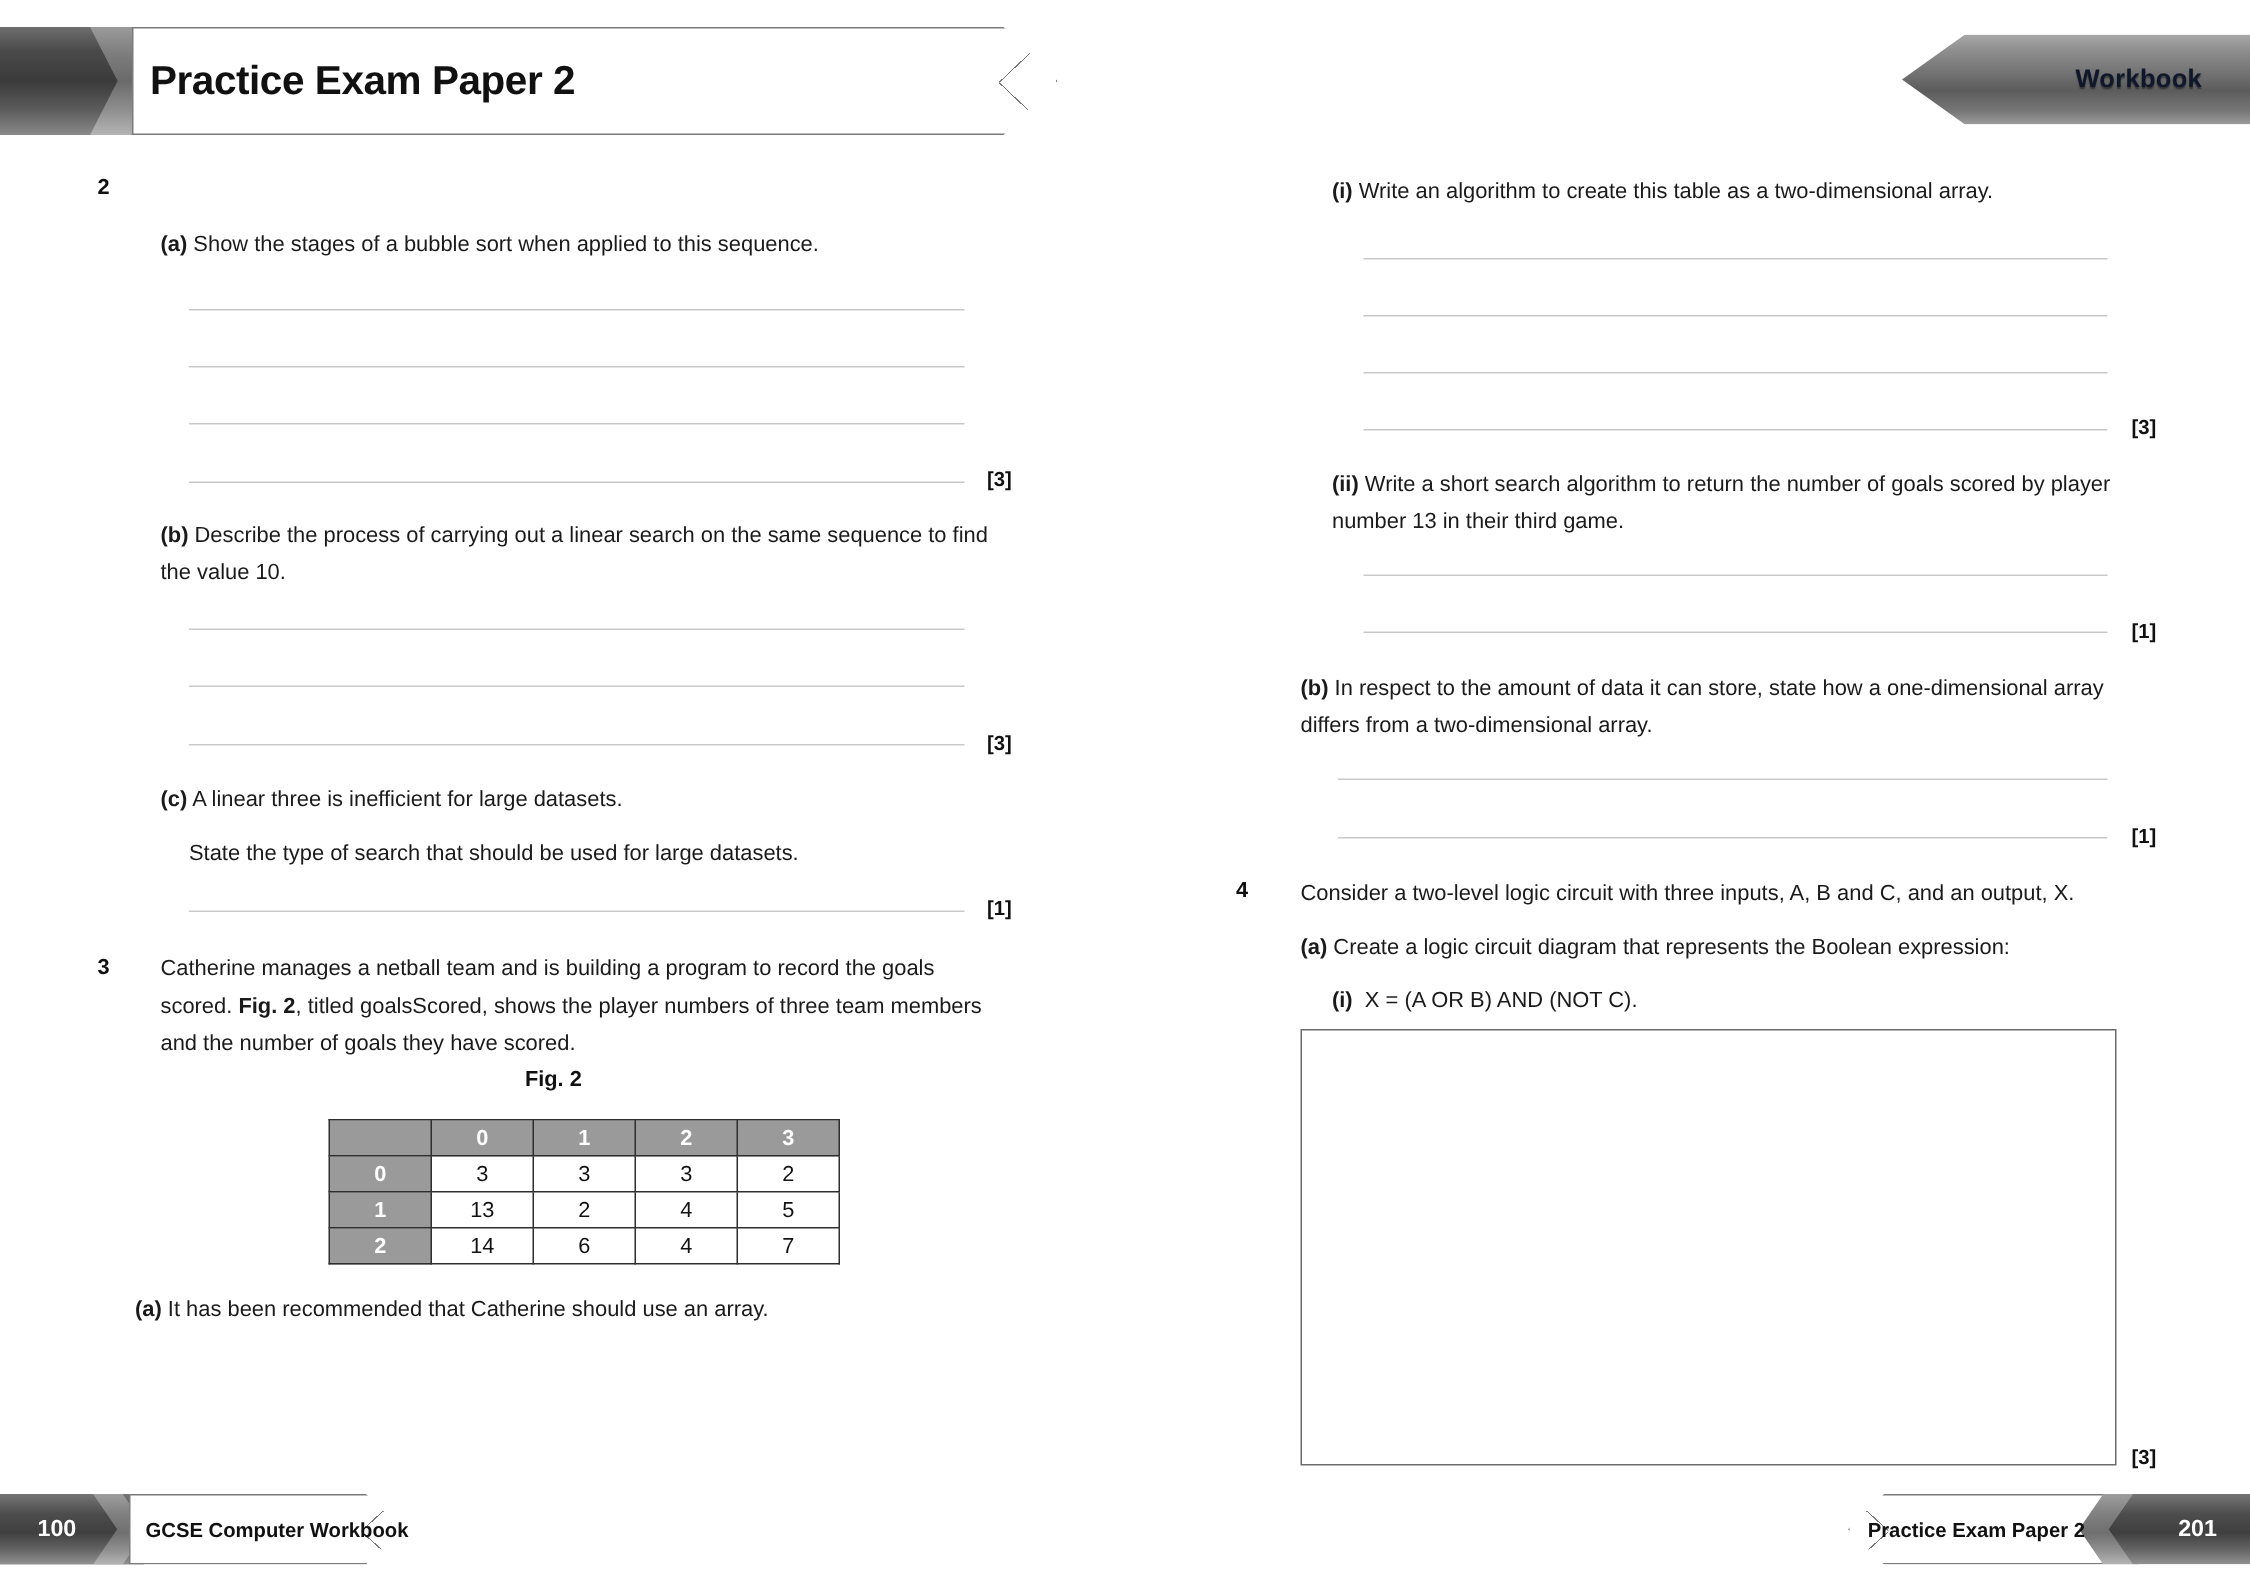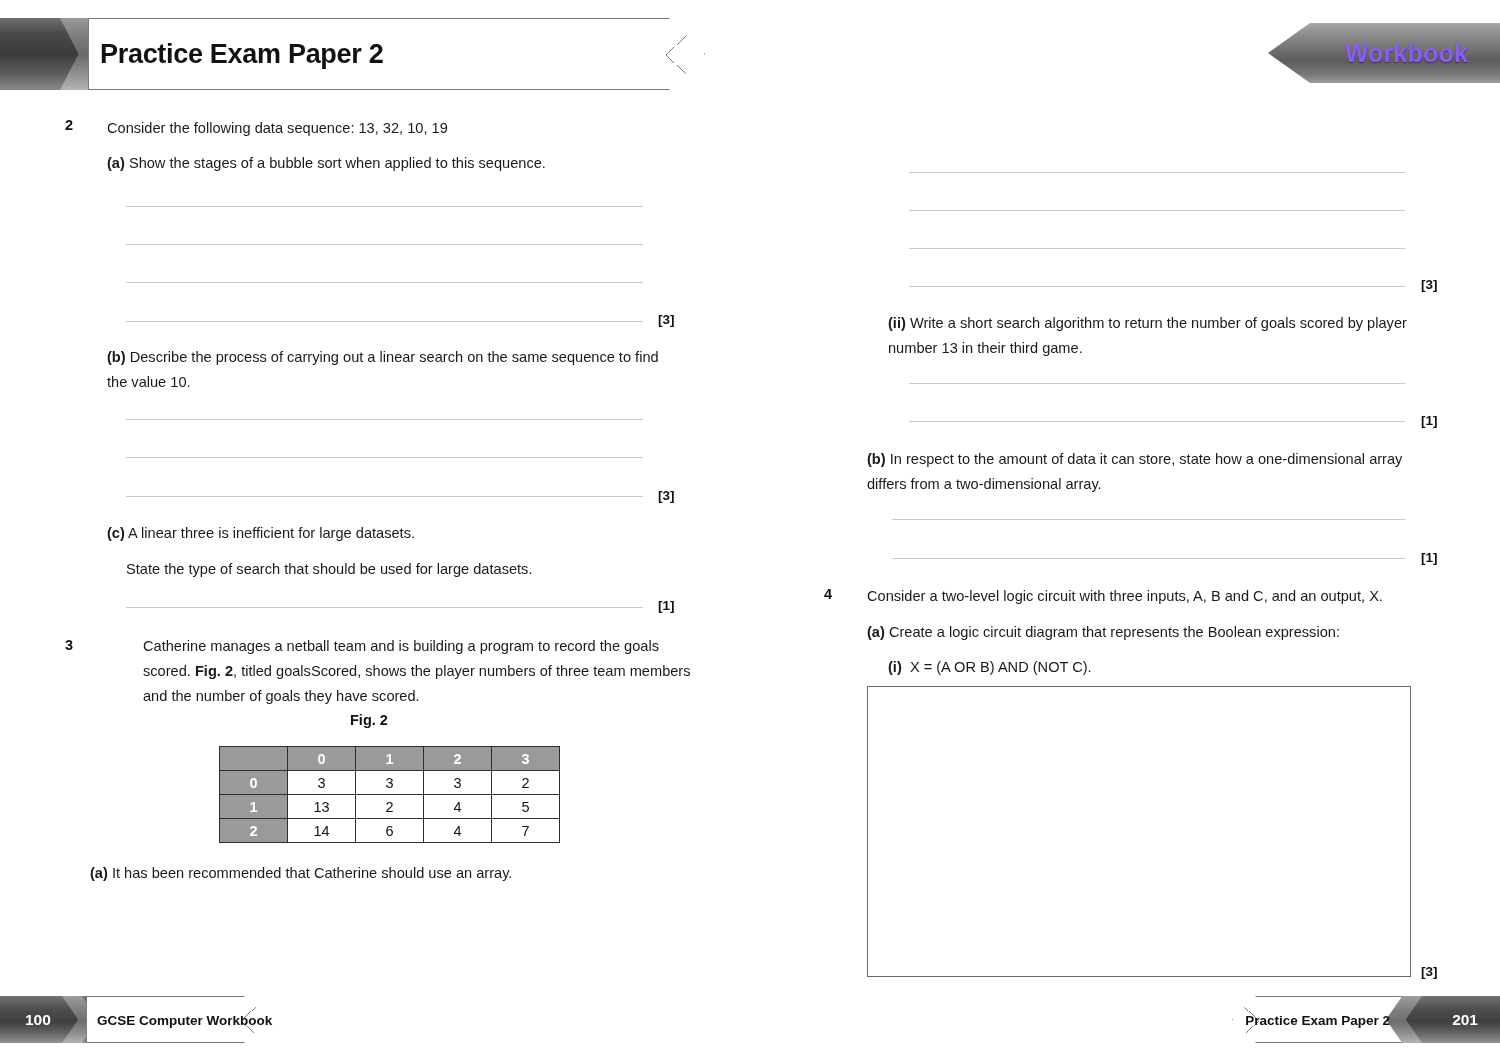--- a/index.html
+++ b/index.html
@@ -68,22 +68,22 @@
     position: absolute;
     right: 0; top: 23px;
     width: 232px; height: 60px;
     background: linear-gradient(to bottom, #a8a8a8 0%, #8e8e8e 18%, #6d6d6d 48%, #5c5c5c 62%, #767676 85%, #9c9c9c 100%);
     clip-path: polygon(42px 0, 100% 0, 100% 100%, 42px 100%, 0 50%);
   }
   .workbook-label {
     position: absolute;
     right: 32px; top: 53px;
     transform: translateY(-50%);
-    color: #8b5cf6;
-    font-size: 25px;
+    color: #0f172a;
+    font-size: 17px;
     font-weight: bold;
     letter-spacing: 0.2px;
     white-space: nowrap;
     text-shadow: 0 1px 1px rgba(0,0,0,0.45);
   }
 
   
   .col {
     position: absolute;
     top: 0;
@@ -277,42 +277,41 @@
   <div class="hdr-whitearrow"></div>
   <div class="hdr-title">Practice Exam Paper 2</div>
 </div>
 
 <div class="workbook-tab"></div>
 <div class="workbook-label">Workbook</div>
 
 <div class="col col-left">
 
   <div class="qnum" style="left:65px; top:117px;">2</div>
-  <div class="qtext" style="left:107px; top:116px; width:560px;">Consider the following data sequence: 13, 32, 10, 19</div>
 
   <div class="qtext" style="left:107px; top:151px; width:560px;"><span class="lbl">(a)</span> <span>Show the stages of a bubble sort when applied to this sequence.</span></div>
   <div class="rule" style="left:126px; top:206px; width:517px;"></div>
   <div class="rule" style="left:126px; top:244px; width:517px;"></div>
   <div class="rule" style="left:126px; top:282px; width:517px;"></div>
   <div class="rule" style="left:126px; top:321px; width:517px;"></div>
   <div class="marks" style="left:658px; top:312px;">[3]</div>
 
   <div class="qtext" style="left:107px; top:345px; width:552px;"><span class="lbl">(b)</span> <span>Describe the process of carrying out a linear search on the same sequence to find the value 10.</span></div>
   <div class="rule" style="left:126px; top:419px; width:517px;"></div>
   <div class="rule" style="left:126px; top:457px; width:517px;"></div>
   <div class="rule" style="left:126px; top:496px; width:517px;"></div>
   <div class="marks" style="left:658px; top:488px;">[3]</div>
 
   <div class="qtext" style="left:107px; top:521px; width:552px;"><span class="lbl">(c)</span> <span>A linear three is inefficient for large datasets.</span></div>
   <div class="qtext" style="left:126px; top:557px; width:552px;">State the type of search that should be used for large datasets.</div>
   <div class="rule" style="left:126px; top:607px; width:517px;"></div>
   <div class="marks" style="left:658px; top:598px;">[1]</div>
 
   <div class="qnum" style="left:65px; top:637px;">3</div>
-  <div class="qtext" style="left:107px; top:634px; width:556px;margin-left:36px;"><span>Catherine manages a netball team and is building a program to record the goals scored. </span><b>Fig. 2</b><span>, titled goalsScored, shows the player numbers of three team members and the number of goals they have scored.</span></div>
+  <div class="qtext" style="left:107px; top:634px; width:556px;"><span>Catherine manages a netball team and is building a program to record the goals scored. </span><b>Fig. 2</b><span>, titled goalsScored, shows the player numbers of three team members and the number of goals they have scored.</span></div>
 
   <div class="fig-caption" style="left:350px; top:712px;">Fig. 2</div>
 
   <table class="fig2" style="left:219px; top:746px;">
     <tbody>
       <tr>
         <td class="corner"></td>
         <td class="hd">0</td>
         <td class="hd">1</td>
         <td class="hd">2</td>
@@ -341,20 +340,21 @@
       </tr>
     </tbody>
   </table>
 
   <div class="qtext" style="left:90px; top:861px; width:552px;"><span class="lbl">(a)</span> <span>It has been recommended that Catherine should use an array.</span></div>
 
 </div>
 
 <div class="col col-right">
 
+  <div class="qtext" style="left:138px; top:116px; width:545px;"><span class="lbl">(i)</span> <span>Write an algorithm to create this table as a two-dimensional array.</span></div>
   <div class="rule" style="left:159px; top:172px; width:496px;"></div>
   <div class="rule" style="left:159px; top:210px; width:496px;"></div>
   <div class="rule" style="left:159px; top:248px; width:496px;"></div>
   <div class="rule" style="left:159px; top:286px; width:496px;"></div>
   <div class="marks" style="left:671px; top:277px;">[3]</div>
 
   <div class="qtext" style="left:138px; top:311px; width:535px;"><span class="lbl">(ii)</span> <span>Write a short search algorithm to return the number of goals scored by player number 13 in their third game.</span></div>
   <div class="rule" style="left:159px; top:383px; width:496px;"></div>
   <div class="rule" style="left:159px; top:421px; width:496px;"></div>
   <div class="marks" style="left:671px; top:413px;">[1]</div>

